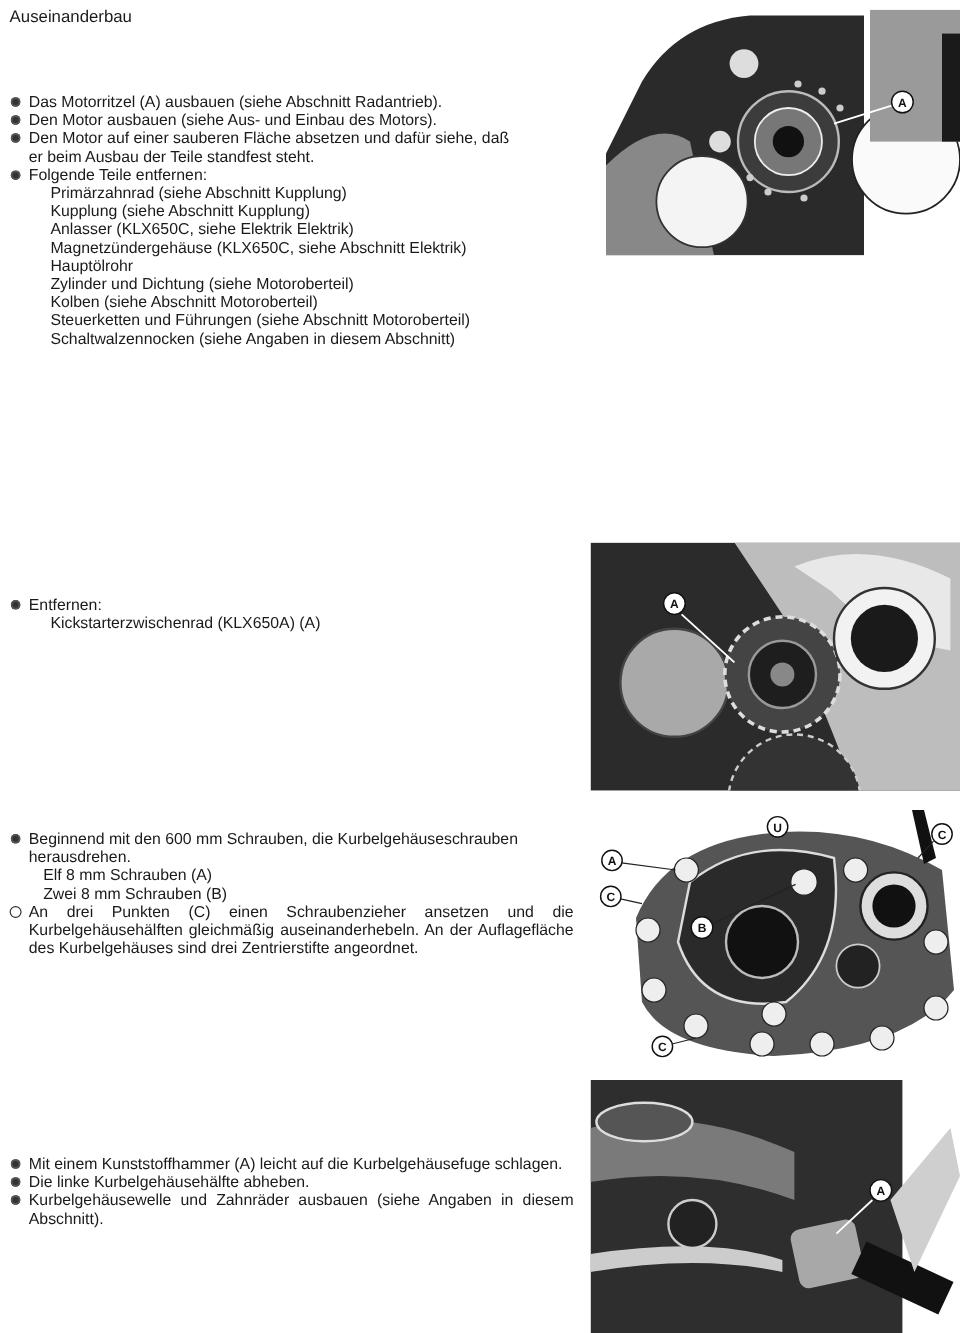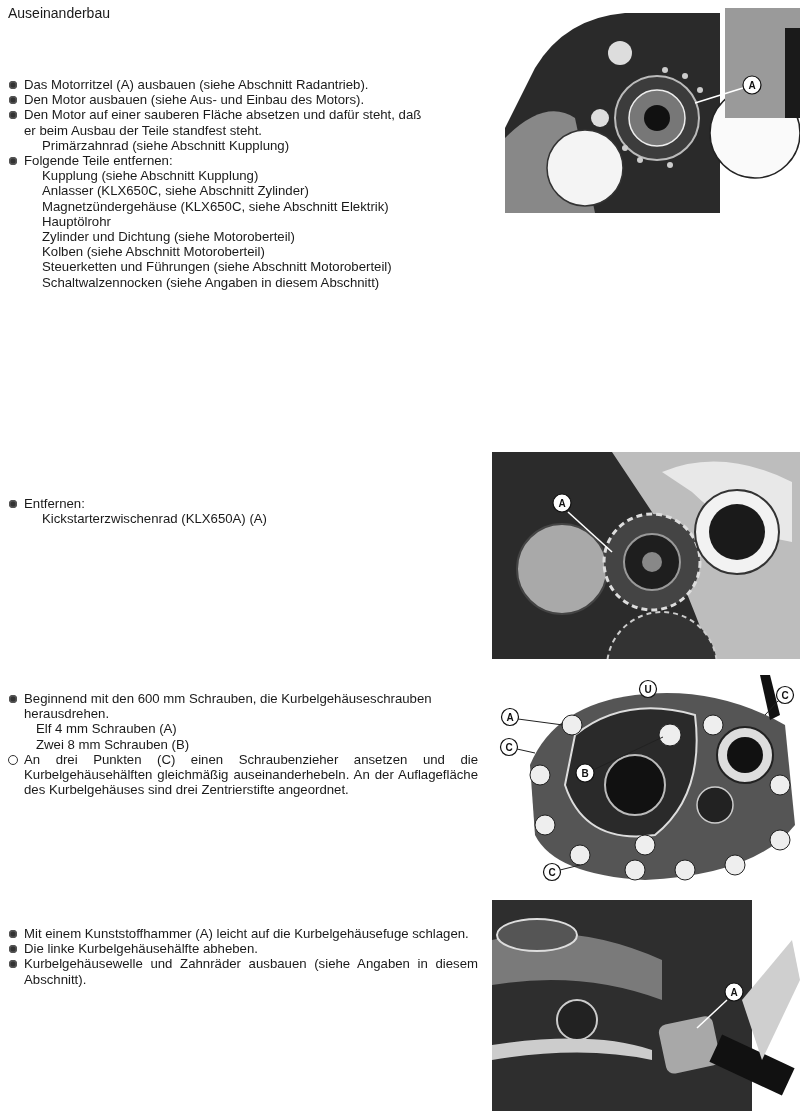--- a/index.html
+++ b/index.html
@@ -22,48 +22,48 @@
   .callout text { font-family: "Liberation Sans", sans-serif; font-size: 10px; font-weight: bold; fill: #111; }
 </style>
 </head>
 <body>
 
 <div class="heading">Auseinanderbau</div>
 
 <div class="txt" style="top:29px;">
   <div class="line b">Das Motorritzel (A) ausbauen (siehe Abschnitt Radantrieb).</div>
   <div class="line b">Den Motor ausbauen (siehe Aus- und Einbau des Motors).</div>
-  <div class="line b">Den Motor auf einer sauberen Fläche absetzen und dafür steht, daß</div>
+  <div class="line b">Den Motor auf einer sauberen Fläche absetzen und dafür siehe, daß</div>
   <div class="line cont">er beim Ausbau der Teile standfest steht.</div>
+  <div class="line b">Folgende Teile entfernen:</div>
   <div class="line sub">Primärzahnrad (siehe Abschnitt Kupplung)</div>
-  <div class="line b">Folgende Teile entfernen:</div>
   <div class="line sub">Kupplung (siehe Abschnitt Kupplung)</div>
-  <div class="line sub">Anlasser (KLX650C, siehe Abschnitt Zylinder)</div>
+  <div class="line sub">Anlasser (KLX650C, siehe Elektrik Elektrik)</div>
   <div class="line sub">Magnetzündergehäuse (KLX650C, siehe Abschnitt Elektrik)</div>
   <div class="line sub">Hauptölrohr</div>
   <div class="line sub">Zylinder und Dichtung (siehe Motoroberteil)</div>
   <div class="line sub">Kolben (siehe Abschnitt Motoroberteil)</div>
   <div class="line sub">Steuerketten und Führungen (siehe Abschnitt Motoroberteil)</div>
   <div class="line sub">Schaltwalzennocken (siehe Angaben in diesem Abschnitt)</div>
 </div>
 
 <div class="txt" style="top:448px;">
   <div class="line b">Entfernen:</div>
   <div class="line sub">Kickstarterzwischenrad (KLX650A) (A)</div>
 </div>
 
 <div class="txt" style="top:643px;">
   <div class="line b">Beginnend mit den 600 mm Schrauben, die Kurbelgehäuseschrauben</div>
   <div class="line cont">herausdrehen.</div>
-  <div class="line sub" style="padding-left:28px">Elf 4 mm Schrauben (A)</div>
+  <div class="line sub" style="padding-left:28px">Elf 8 mm Schrauben (A)</div>
   <div class="line sub" style="padding-left:28px">Zwei 8 mm Schrauben (B)</div>
   <div class="line o just">An drei Punkten (C) einen Schraubenzieher ansetzen und die Kurbelgehäusehälften gleichmäßig auseinanderhebeln. An der Auflagefläche des Kurbelgehäuses sind drei Zentrierstifte angeordnet.</div>
 </div>
 
-<div class="txt" style="top:878px;">
+<div class="txt" style="top:914px;">
   <div class="line b just">Mit einem Kunststoffhammer (A) leicht auf die Kurbelgehäusefuge schlagen.</div>
   <div class="line b">Die linke Kurbelgehäusehälfte abheben.</div>
   <div class="line b just">Kurbelgehäusewelle und Zahnräder ausbauen (siehe Angaben in diesem Abschnitt).</div>
 </div>
 
 <div class="photo" style="left:505px; top:8px; width:295px; height:205px;">
   <svg viewBox="0 0 295 205" preserveAspectRatio="none">
     <rect x="0" y="0" width="295" height="205" fill="#fff"></rect>
     <path d="M30 60 Q60 10 120 5 L215 5 L215 205 L0 205 L0 120 Z" fill="#2a2a2a"></path>
     <path d="M0 130 Q40 90 70 110 L90 205 L0 205 Z" fill="#888"></path>

